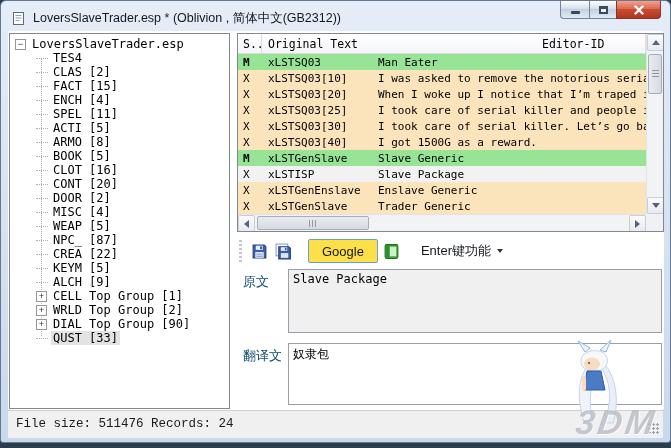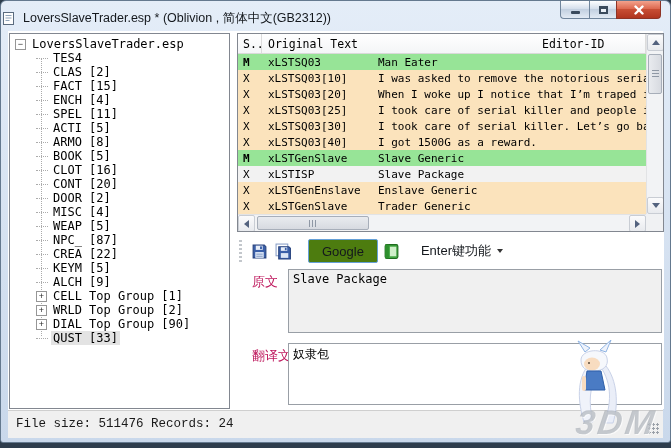--- a/index.html
+++ b/index.html
@@ -9,21 +9,21 @@
   }
   *{box-sizing:border-box; margin:0; padding:0;}
   html,body{width:671px;height:448px;}
   body{position:relative;background:#2E3D4D;font-family:"Liberation Sans",sans-serif;overflow:hidden;}
 
   .window{position:absolute;left:0;top:0;width:671px;height:443px;
     background:linear-gradient(var(--titlebar-top),var(--titlebar-bottom));
     border:1px solid #64798F;border-radius:6px 6px 3px 3px;}
 
   
-  .titlebar{position:absolute;left:0;top:0;right:0;height:34px;display:flex;align-items:center;}
+  .titlebar{position:absolute;left:0;top:0;right:0;height:34px;display:flex;align-items:center;padding-left:10px;}
   .app-icon{width:15px;height:15px;flex:0 0 auto;}
   .title-text{margin-left:7px;font-size:12.5px;color:#14181D;white-space:nowrap;}
   .winbtns{position:absolute;top:0;right:9px;display:flex;}
   .wbtn{height:18px;border:1px solid #70859C;border-top:none;display:flex;align-items:center;justify-content:center;
     background:linear-gradient(#FDFEFF,#D5DFEC 45%,#C0CEDF 46%,#E2EAF4);}
   .wbtn-min{width:29px;border-radius:0 0 0 4px;border-right:none;}
   .wbtn-max{width:27px;border-right:none;}
   .wbtn-close{width:45px;border-radius:0 0 4px 0;border-color:#8D3325;
     background:linear-gradient(#F3A28C,#DD6950 45%,#C94F35 46%,#B0351F);}
   .glyph-min{width:9px;height:3px;background:#3A4A5C;margin-top:6px;border-radius:1px;}
@@ -87,27 +87,27 @@
   .grip-lines-h{position:absolute;top:3px;left:50%;margin-left:-4px;height:7px;width:8px;
     background:repeating-linear-gradient(90deg,#8F98A5 0 1px,transparent 1px 3px);}
 
   
   .toolbar{position:absolute;left:0;top:203px;width:427px;height:30px;display:flex;align-items:center;background:#FFF;}
   .tb-grip{width:3px;height:22px;margin:0 5px 0 2px;
     background:repeating-linear-gradient(#C3C7CC 0 2px,transparent 2px 4px);}
   .tb-btn{width:24px;height:24px;display:flex;align-items:center;justify-content:center;background:transparent;border:none;}
   .tb-sep{width:1px;height:20px;background:#D6D6D6;border-right:1px solid #FFF;margin:0 5px;}
   .google-btn{height:24px;padding:0 13px;margin:0 2px;font-family:"Liberation Sans",sans-serif;font-size:13px;color:#14181D;
-    background:#4d7c0f;border:1px solid var(--accent-blue);border-radius:2px;}
+    background:#fde047;border:1px solid var(--accent-blue);border-radius:2px;}
   .enter-menu{display:flex;align-items:center;gap:6px;background:transparent;border:none;
     font-size:13px;color:#14181D;padding:2px 6px;}
   .dd-arrow{width:0;height:0;border-left:3.5px solid transparent;border-right:3.5px solid transparent;border-top:4px solid #333;}
 
   
-  .fld-label{position:absolute;left:15px;width:46px;font-size:13px;color:#be185d;}
+  .fld-label{position:absolute;left:6px;width:46px;font-size:13px;color:#0c4a6e;}
   .lbl-src{top:240px;}
   .lbl-tgt{top:314px;}
   .txt{position:absolute;left:51px;width:374px;resize:none;border:1px solid #999FA6;
     font-family:"DejaVu Sans Mono",monospace;font-size:12px;padding:2px 4px;outline:none;overflow:hidden;}
   .txt-src{top:236px;height:64px;background:#F0F0F0;color:#000;}
   .txt-tgt{top:310px;height:62px;background:#FFF;color:#000;}
 
   
   .statusbar{position:absolute;left:7px;right:7px;bottom:4px;height:28px;background:#F0F0F0;
     border-top:1px solid #CFCFCF;font-size:12.5px;color:#1A1A1A;}

